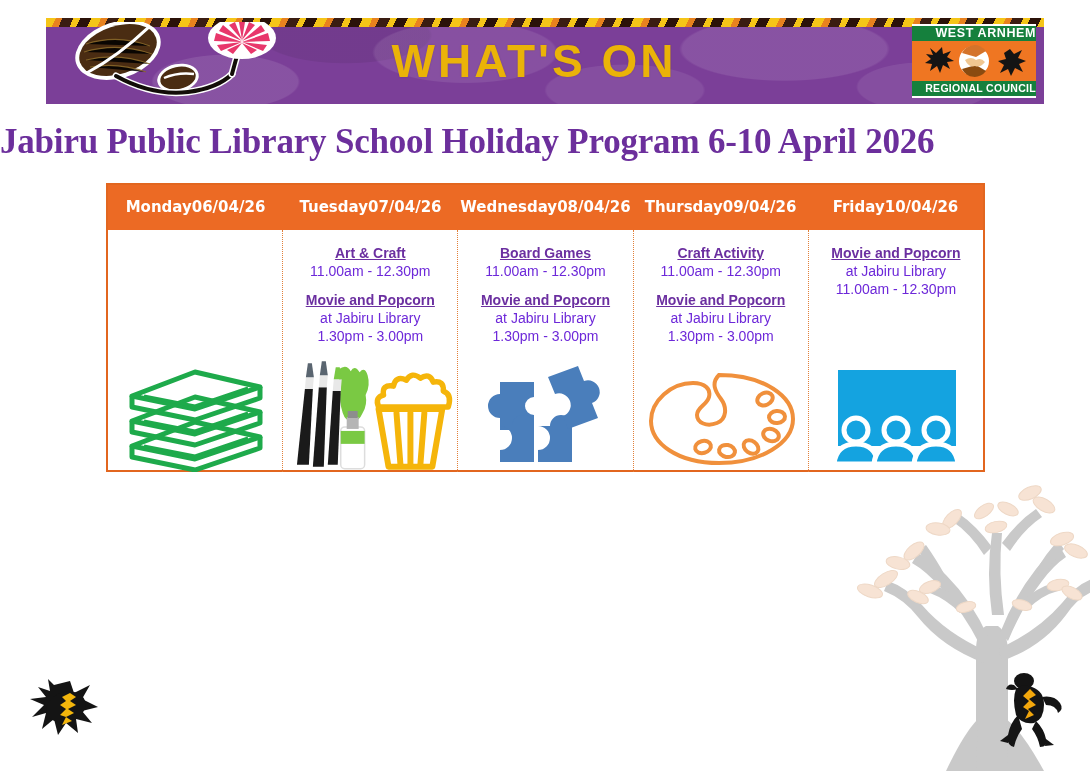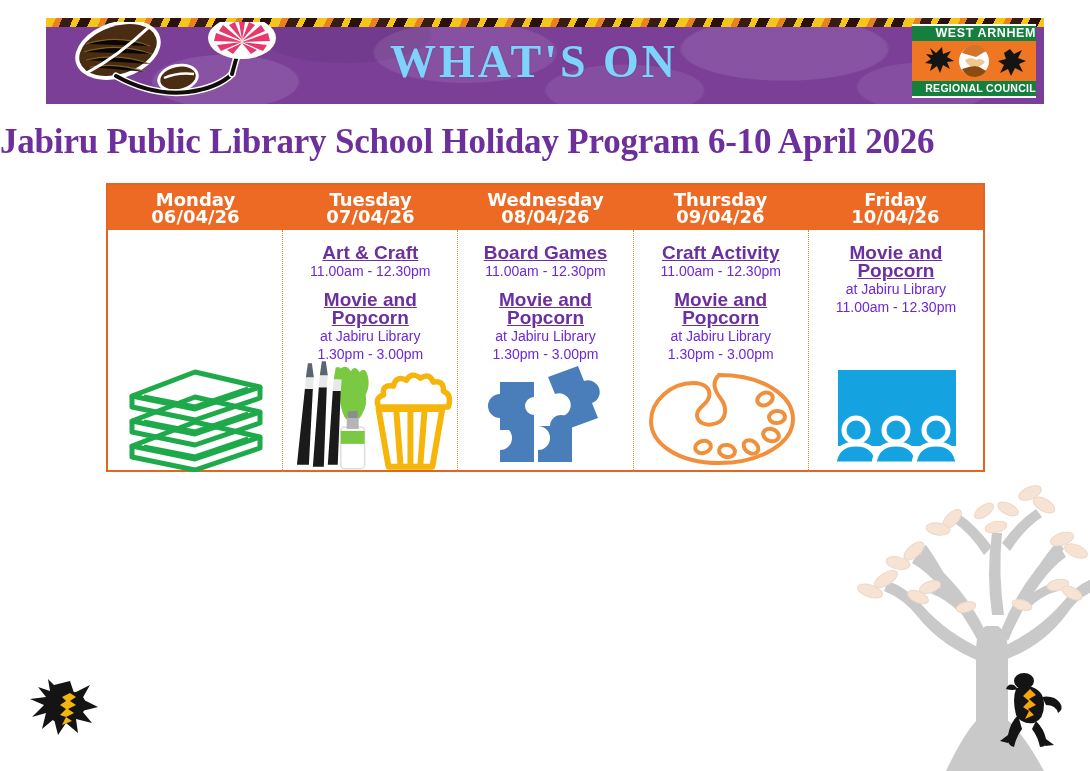--- a/index.html
+++ b/index.html
@@ -35,22 +35,22 @@
     background:repeating-linear-gradient(115deg,
       #f5c518 0 9px,
       #e8821e 9px 15px,
       #3a1d12 15px 25px,
       #f5c518 25px 31px,
       #2b1209 31px 41px);
   }
   .banner-title{
     position:absolute;left:0;right:0;top:50%;transform:translateY(-50%);
     text-align:center;
-    color:#7dd3fc;
-    font-family:Liberation Serif, serif;
+    color:#eab308;
+    font-family:Liberation Sans, sans-serif;
     font-size:46px;font-weight:700;
     letter-spacing:3px;
     text-shadow:0 0 2px rgba(0,0,0,.15);
     padding-left:90px;padding-right:112px;
   }
   .yam-art{position:absolute;left:10px;top:4px;}
   .council-logo{
     position:absolute;right:8px;top:6px;
     width:124px;height:74px;
     background:#ffffff;
@@ -89,24 +89,24 @@
     box-sizing:border-box;
     background:#ffffff;
   }
   .sched-head{
     display:flex;
     height:45px;
     background:#ec6a24;
   }
   .sched-head .hcell{
     flex:1 1 0;
-    display:flex;flex-direction:column;
+    display:flex;flex-direction:row;
     align-items:center;justify-content:center;
     color:#ffffff;
-    font-size:18px;font-weight:700;
+    font-size:15px;font-weight:700;
     line-height:17px;
     font-family:"DejaVu Sans", sans-serif;
   }
   .sched-body{
     display:flex;
     height:242px;
   }
   .dcell{
     flex:1 1 0;
     border-right:1px dotted #e2803a;
@@ -118,21 +118,21 @@
   .dcell:last-child{border-right:none;}
   .acts{
     width:100%;
     padding-top:14px;
     text-align:center;
   }
   .act{margin-bottom:11px;}
   .act-title{
     color:#6b2fa0;
     font-weight:700;
-    font-size:19px;
+    font-size:14px;
     text-decoration:underline;
     line-height:18px;
   }
   .act-line{
     color:#6d28d9;
     font-size:14px;
     line-height:18px;
   }
   .closed-title{
     color:#6b2fa0;font-weight:700;font-size:15px;

